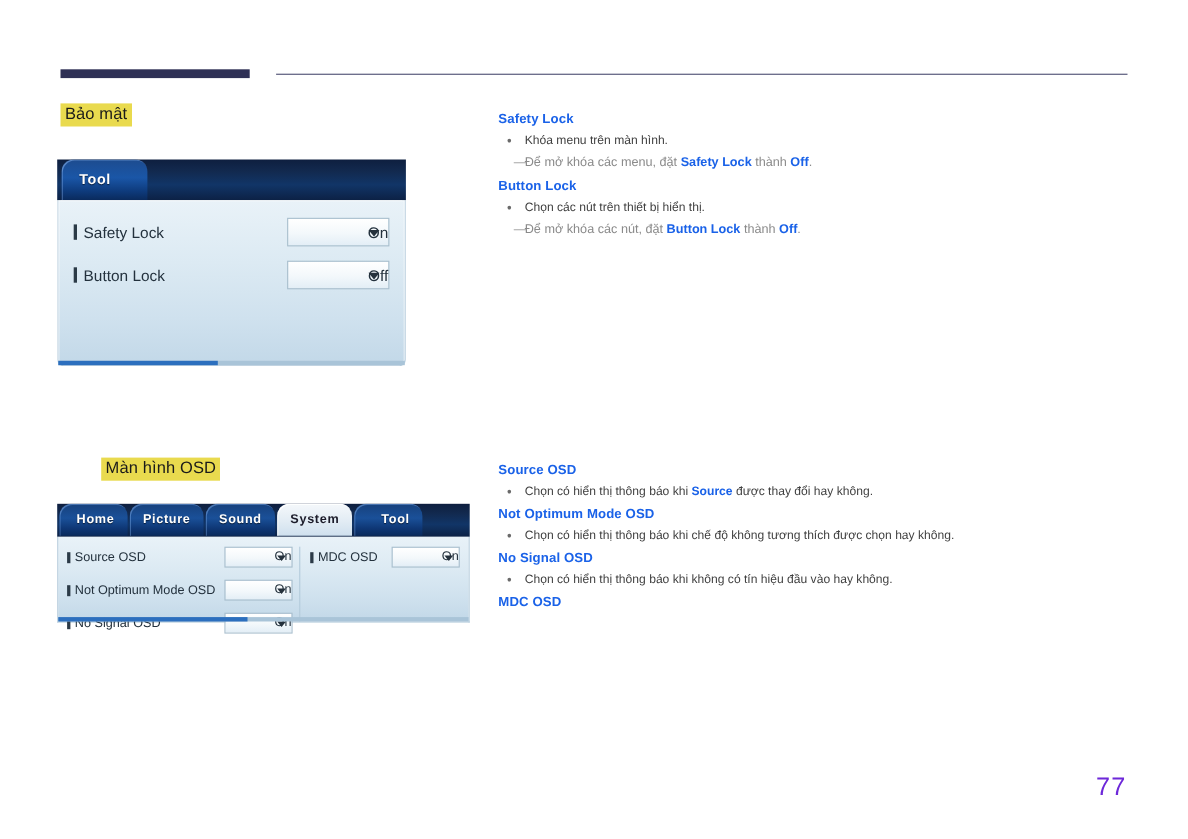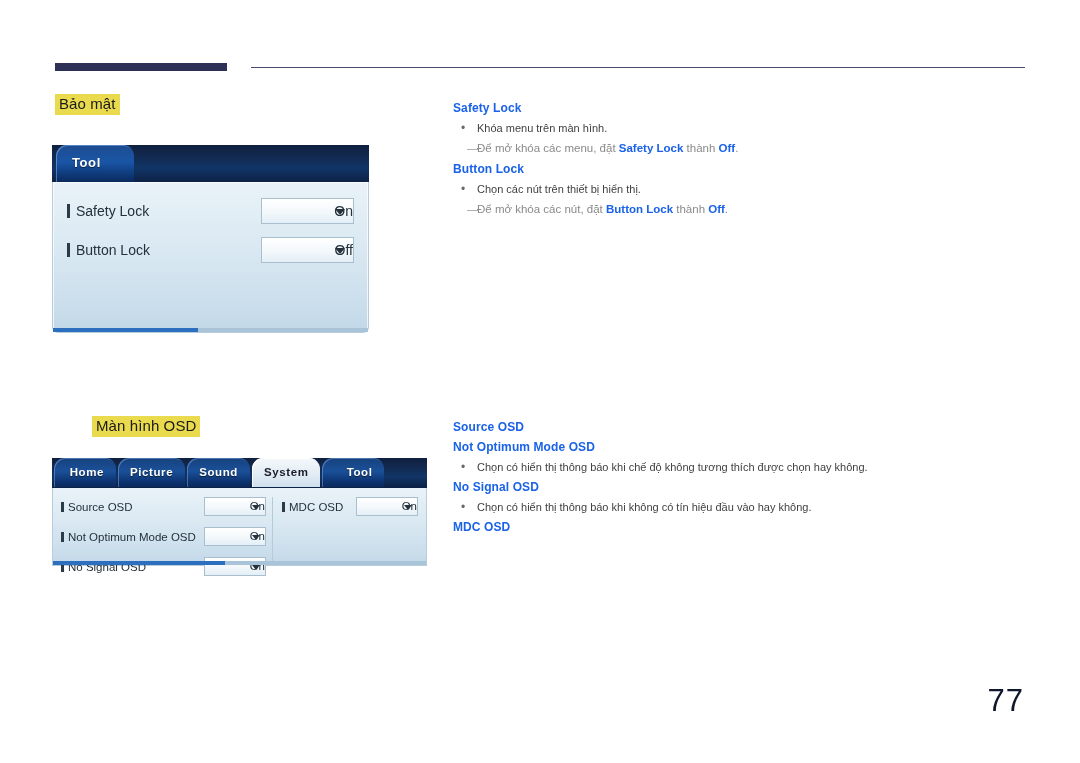--- a/index.html
+++ b/index.html
@@ -282,23 +282,23 @@
   }
   .note b, .bullet b {
     color: #1a62e8;
     font-weight: bold;
   }
 
   
   #page-number {
     position: absolute;
     right: 56px;
-    top: 683px;
-    font-size: 31px;
-    color: #0f172a;
+    top: 702px;
+    font-size: 23px;
+    color: #6d28d9;
     letter-spacing: 1px;
   }
 </style>
 </head>
 <body>
 
 <div class="top-rule">
   <div class="thick"></div>
   <div class="thin"></div>
 </div>
@@ -402,20 +402,21 @@
 
     <div class="panel-underline">
       <div class="fill"></div>
     </div>
   </div>
 </div>
 
 <div class="text-col" id="text-osd">
 
   <p class="term">Source OSD</p>
+  <div class="bullet"><span>Chọn có hiển thị thông báo khi </span><b>Source</b><span> được thay đổi hay không.</span></div>
 
   <p class="term">Not Optimum Mode OSD</p>
   <div class="bullet">Chọn có hiển thị thông báo khi chế độ không tương thích được chọn hay không.</div>
 
   <p class="term">No Signal OSD</p>
   <div class="bullet">Chọn có hiển thị thông báo khi không có tín hiệu đầu vào hay không.</div>
 
   <p class="term">MDC OSD</p>
 </div>
 

